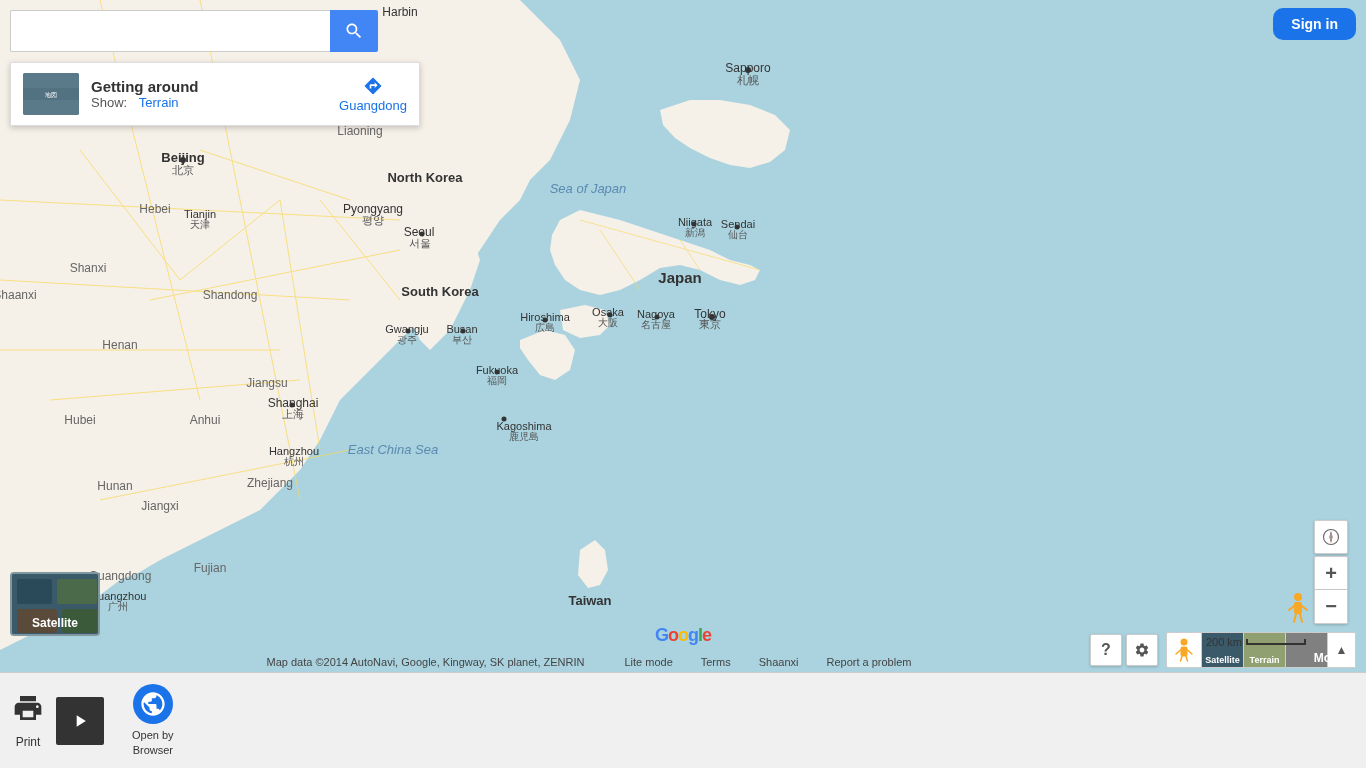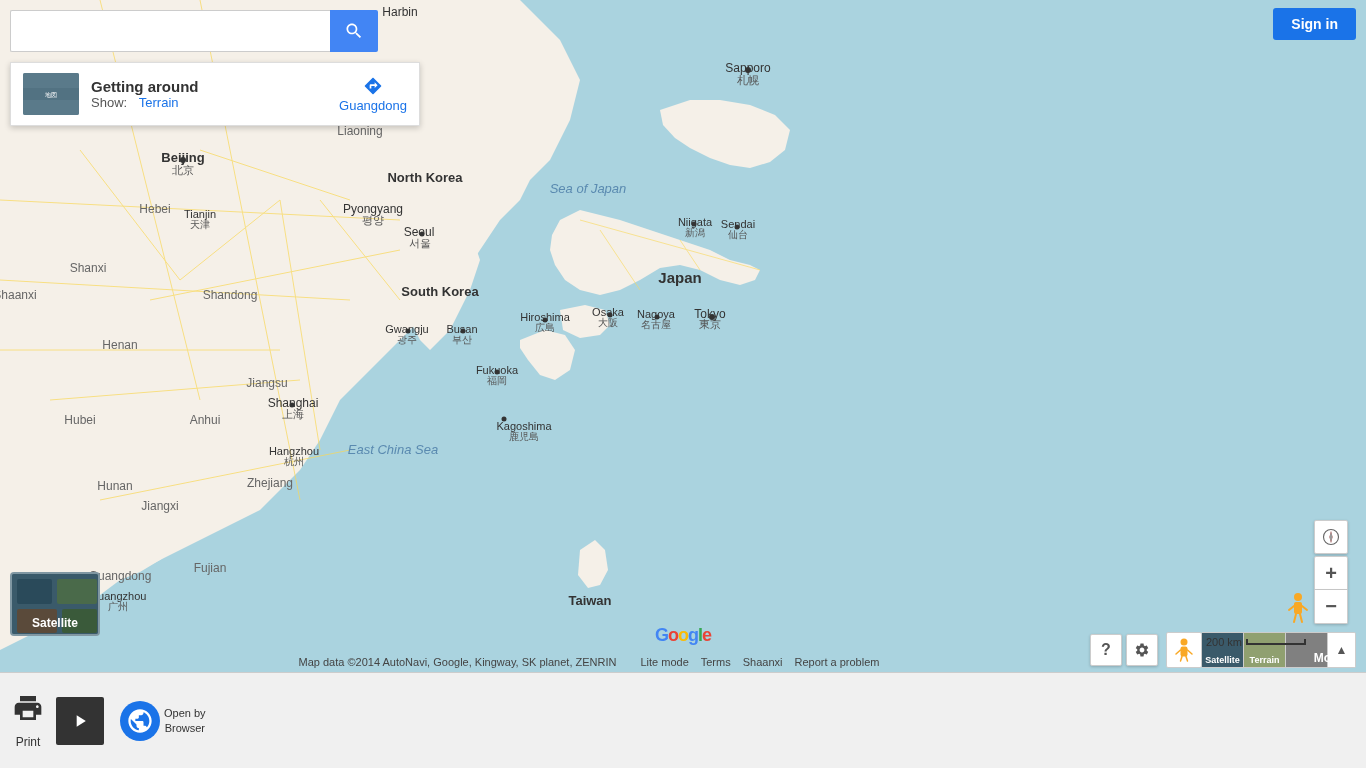--- a/index.html
+++ b/index.html
@@ -252,20 +252,21 @@
       justify-content: center;
       font-size: 11px;
       color: #444;
       z-index: 10;
       gap: 12px;
     }
 
     .attribution-link {
       color: #444;
       cursor: pointer;
+      margin-left: 16px;
     }
 
     
     #scale-bar {
       position: absolute;
       bottom: 24px;
       right: 60px;
       display: flex;
       align-items: center;
       gap: 4px;
@@ -335,25 +336,25 @@
       border: none;
       cursor: pointer;
       display: flex;
       align-items: center;
       justify-content: center;
       border-radius: 2px;
     }
 
     #open-browser-btn {
       display: flex;
-      flex-direction: row;
+      flex-direction: column;
       align-items: center;
       gap: 4px;
       cursor: pointer;
-      margin-left: 4px;
+      margin-left: 16px;
     }
 
     #browser-icon {
       width: 40px;
       height: 40px;
       background: #1a73e8;
       border-radius: 50%;
       display: flex;
       align-items: center;
       justify-content: center;
@@ -546,21 +547,21 @@
   </div>
 
   <div style="position:absolute; top:8px; right:60px; z-index:10;">
     <button style="background:none; border:none; cursor:pointer; padding:6px;">
       <svg width="20" height="20" viewBox="0 0 24 24" fill="#555">
         <path d="M4 8h4V4H4v4zm6 12h4v-4h-4v4zm-6 0h4v-4H4v4zm0-6h4v-4H4v4zm6 0h4v-4h-4v4zm6-10v4h4V4h-4zm-6 4h4V4h-4v4zm6 6h4v-4h-4v4zm0 6h4v-4h-4v4z"></path>
       </svg>
     </button>
   </div>
 
-  <button style="position:absolute; top:8px; right:10px; z-index:10; background:#1a73e8; color:#fff; border:none; padding:8px 18px; font-size:14px; font-weight:bold; border-radius:3px; cursor:pointer;">Sign in</button>
+  <button style="position:absolute; top:8px; right:10px; z-index:10; background:#1a73e8; color:#fff; border:none; padding:8px 18px; font-size:14px; font-weight:bold; border-radius:10px; cursor:pointer;">Sign in</button>
 
   <div id="getting-around-panel">
     <div id="panel-thumbnail">
       <svg width="56" height="42" viewBox="0 0 56 42">
         <rect width="56" height="42" fill="#5a7a8a"></rect>
         <rect x="0" y="15" width="56" height="12" fill="#4a6a7a" opacity="0.5"></rect>
         <text x="28" y="24" font-family="Arial" font-size="6" fill="white" text-anchor="middle">地図</text>
       </svg>
     </div>
     <div id="panel-content">

